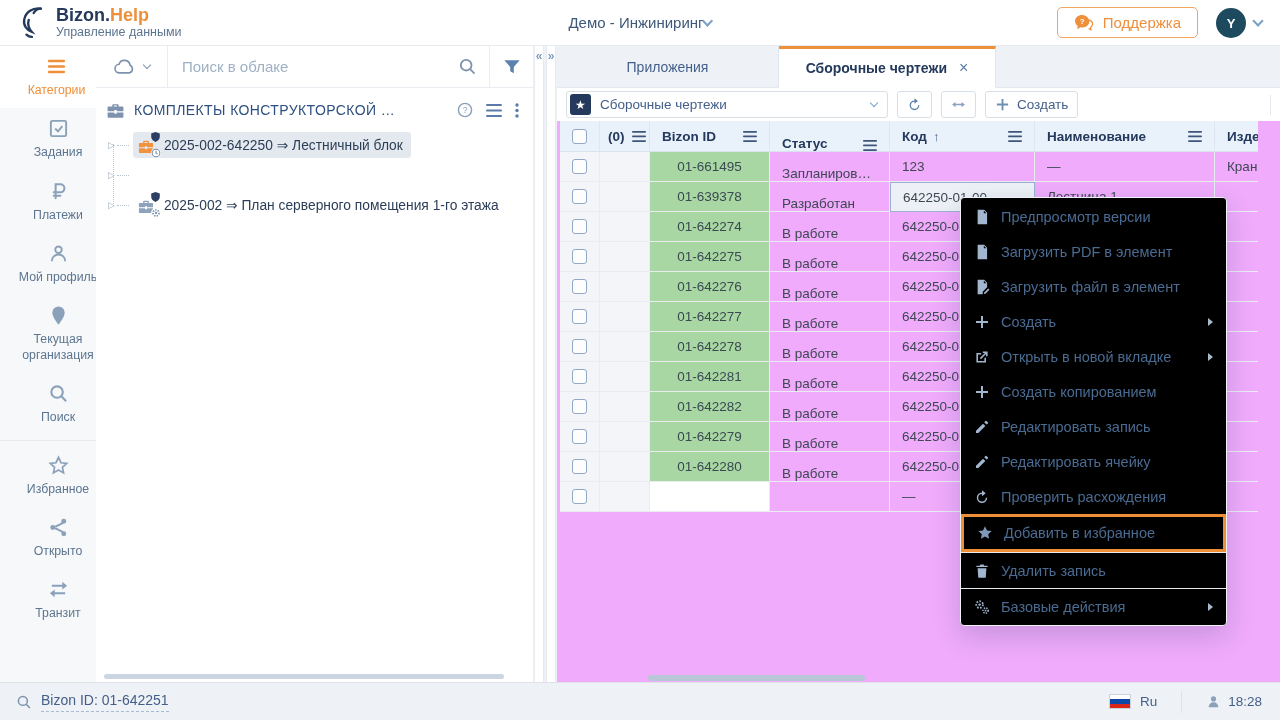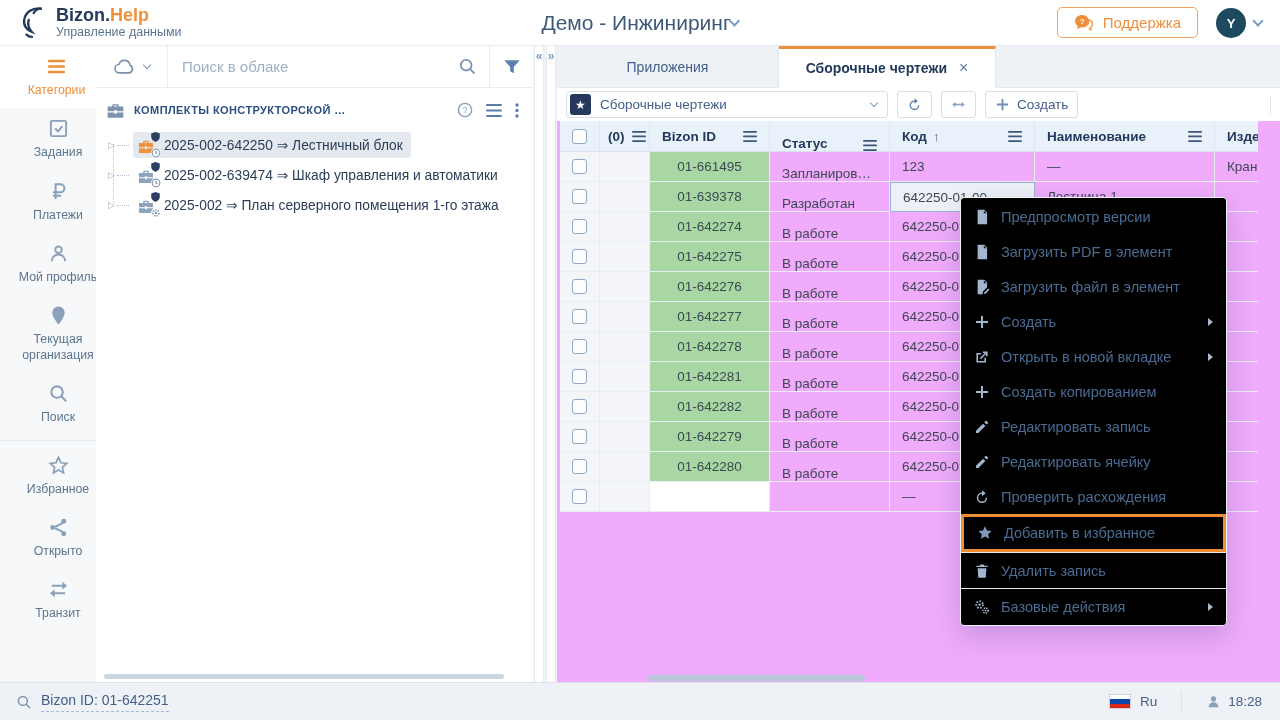--- a/index.html
+++ b/index.html
@@ -10,21 +10,21 @@
   
   .topbar { position:absolute; left:0; top:0; width:1280px; height:46px; background:#fff;
     border-bottom:1px solid #e8ebef; display:flex; align-items:center; z-index:5; }
   .logo-wrap { display:flex; align-items:center; margin-left:14px;justify-content:space-between; }
   .logo-icon { width:34px; height:36px; color:#233a5c; }
   .logo-text { margin-left:8px; line-height:1.1; }
   .logo-title { font-size:18px; font-weight:700; }
   .logo-title .accent { color:#ee8f3a; }
   .logo-sub { font-size:12.5px; color:#5c7590; }
   .workspace { position:absolute; left:50%; transform:translateX(-50%); display:flex;
-    align-items:center; font-size:21px; color:#3d5878; cursor:pointer; }
+    align-items:center; font-size:15px; color:#3d5878; cursor:pointer; }
   .chev { width:8px; height:8px; border-right:2px solid #7aa0c8; border-bottom:2px solid #7aa0c8;
     transform:rotate(45deg); margin-top:-4px; }
   .support-btn { position:absolute; right:82px; top:7px; height:31px; padding:0 16px;
     border:1.5px solid #f0a563; border-radius:5px; background:#fff; display:flex; align-items:center;
     gap:9px; color:#ed8f3e; font-size:15px; cursor:pointer; }
   .bubble-icon { width:20px; height:18px; }
   .avatar-wrap { position:absolute; right:18px; top:8px; display:flex; align-items:center; gap:8px; cursor:pointer; }
   .avatar { width:30px; height:30px; border-radius:50%; background:#1d4a5e; color:#fff;
     font-size:13px; font-weight:700; display:flex; align-items:center; justify-content:center; }
 
@@ -49,21 +49,21 @@
     transform:rotate(45deg); margin-top:-3px; }
   .cloud-input { flex:1; border:0; outline:none; padding:0 14px; font-size:15px;
     font-family:"Liberation Sans",sans-serif; color:#3d5878; background:transparent; }
   .cloud-input::placeholder { color:#9fb0c4; }
   .search-ic { width:19px; height:19px; color:#7d93ad; margin-right:12px; flex:none; cursor:pointer; }
   .funnel-seg { width:44px; height:100%; border-left:1px solid #e9edf1; display:flex;
     align-items:center; justify-content:center; cursor:pointer; }
   .funnel-seg svg { width:18px; height:18px; color:#5b82ad; }
   .tree-head { display:flex; align-items:center; height:32px; margin:6px 6px 2px 10px; }
   .tree-head .case { width:19px; height:19px; color:#7d93ad; margin-right:9px; flex:none; }
-  .tree-title { font-size:11px; font-weight:700; letter-spacing:.4px; color:#2d4f80;
+  .tree-title { font-size:14px; font-weight:400; letter-spacing:.4px; color:#2d4f80;
     white-space:nowrap; overflow:hidden; flex:1; }
   .tree-head-icons { display:flex; align-items:center; gap:13px; margin-left:8px; margin-right:8px; color:#8ba1ba; }
   .tree-head-icons svg { cursor:pointer; }
   .tree-items { position:relative; margin-top:4px; }
   .tree-line { position:absolute; left:17px; top:14px; height:60px; border-left:1px dotted #b9c4d2; }
   .tree-row { display:flex; align-items:center; height:30px; padding-left:12px; }
   .tree-caret { color:#9aa9bc; font-size:9px; margin-right:2px; cursor:pointer; }
   .tree-dots { width:12px; border-top:1px dotted #b9c4d2; margin-right:4px; }
   .tree-body { display:flex; align-items:center; gap:5px; padding:3px 8px 3px 4px; border-radius:3px; cursor:pointer; }
   .tree-body.selected { background:#e4e9f0; }
@@ -332,35 +332,20 @@
                 <path d="M6 3.4V6l1.8 1.2"></path>
               </svg>
           </span>
           <span class="tree-label">2025-002-642250 ⇒ Лестничный блок</span>
         </div>
       </div>
 
       <div class="tree-row">
         <span class="tree-caret">▷</span>
         <span class="tree-dots"></span>
-        <div class="tree-body">
-          <span class="case-cluster">
-            <svg class="case gray" viewBox="0 0 24 24" fill="currentColor">
-                <path d="M9 4h6a1 1 0 0 1 1 1v2h5a1 1 0 0 1 1 1v5h-8.5v-1.5h-3V13H2V8a1 1 0 0 1 1-1h5V5a1 1 0 0 1 1-1zm1 3h4V5.8h-4V7zM2 14.5h8.5V16h3v-1.5H22V20a1 1 0 0 1-1 1H3a1 1 0 0 1-1-1v-5.5z"></path>
-              </svg>
-            <svg class="badge shield" viewBox="0 0 12 14" fill="currentColor">
-                <path d="M6 0l6 2.2v4.6c0 3.8-2.7 5.9-6 7.2-3.3-1.3-6-3.4-6-7.2V2.2z"></path>
-              </svg>
-            <svg class="badge clock" viewBox="0 0 12 12" fill="none" stroke="currentColor" stroke-width="1.4">
-                <circle cx="6" cy="6" r="4.6"></circle>
-                <path d="M6 3.4V6l1.8 1.2"></path>
-              </svg>
-          </span>
-          <span class="tree-label">2025-002-639474 ⇒ Шкаф управления и автоматики</span>
-        </div>
       </div>
 
       <div class="tree-row">
         <span class="tree-caret">▷</span>
         <span class="tree-dots"></span>
         <div class="tree-body">
           <span class="case-cluster">
             <svg class="case gray" viewBox="0 0 24 24" fill="currentColor">
                 <path d="M9 4h6a1 1 0 0 1 1 1v2h5a1 1 0 0 1 1 1v5h-8.5v-1.5h-3V13H2V8a1 1 0 0 1 1-1h5V5a1 1 0 0 1 1-1zm1 3h4V5.8h-4V7zM2 14.5h8.5V16h3v-1.5H22V20a1 1 0 0 1-1 1H3a1 1 0 0 1-1-1v-5.5z"></path>
               </svg>

